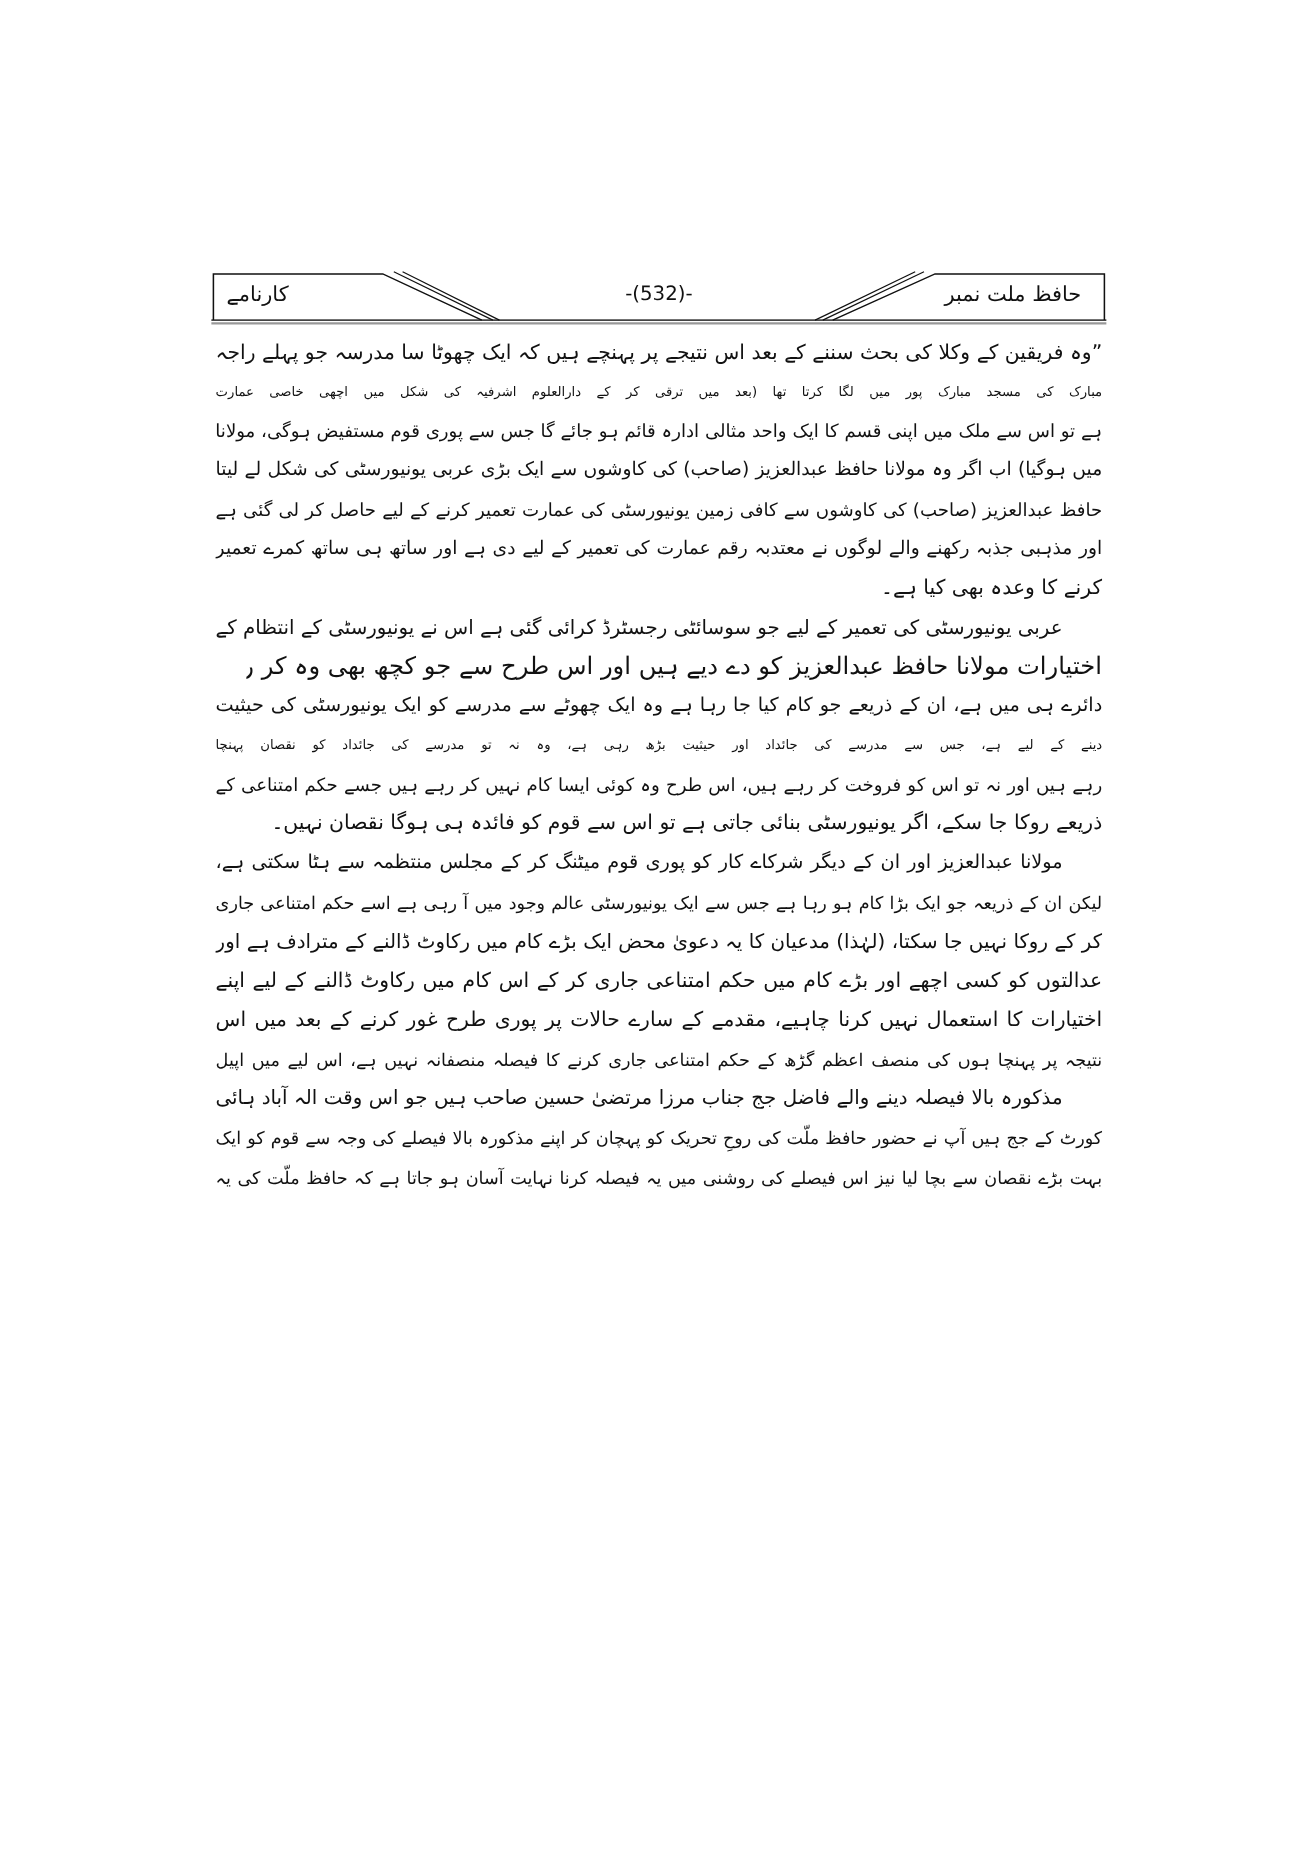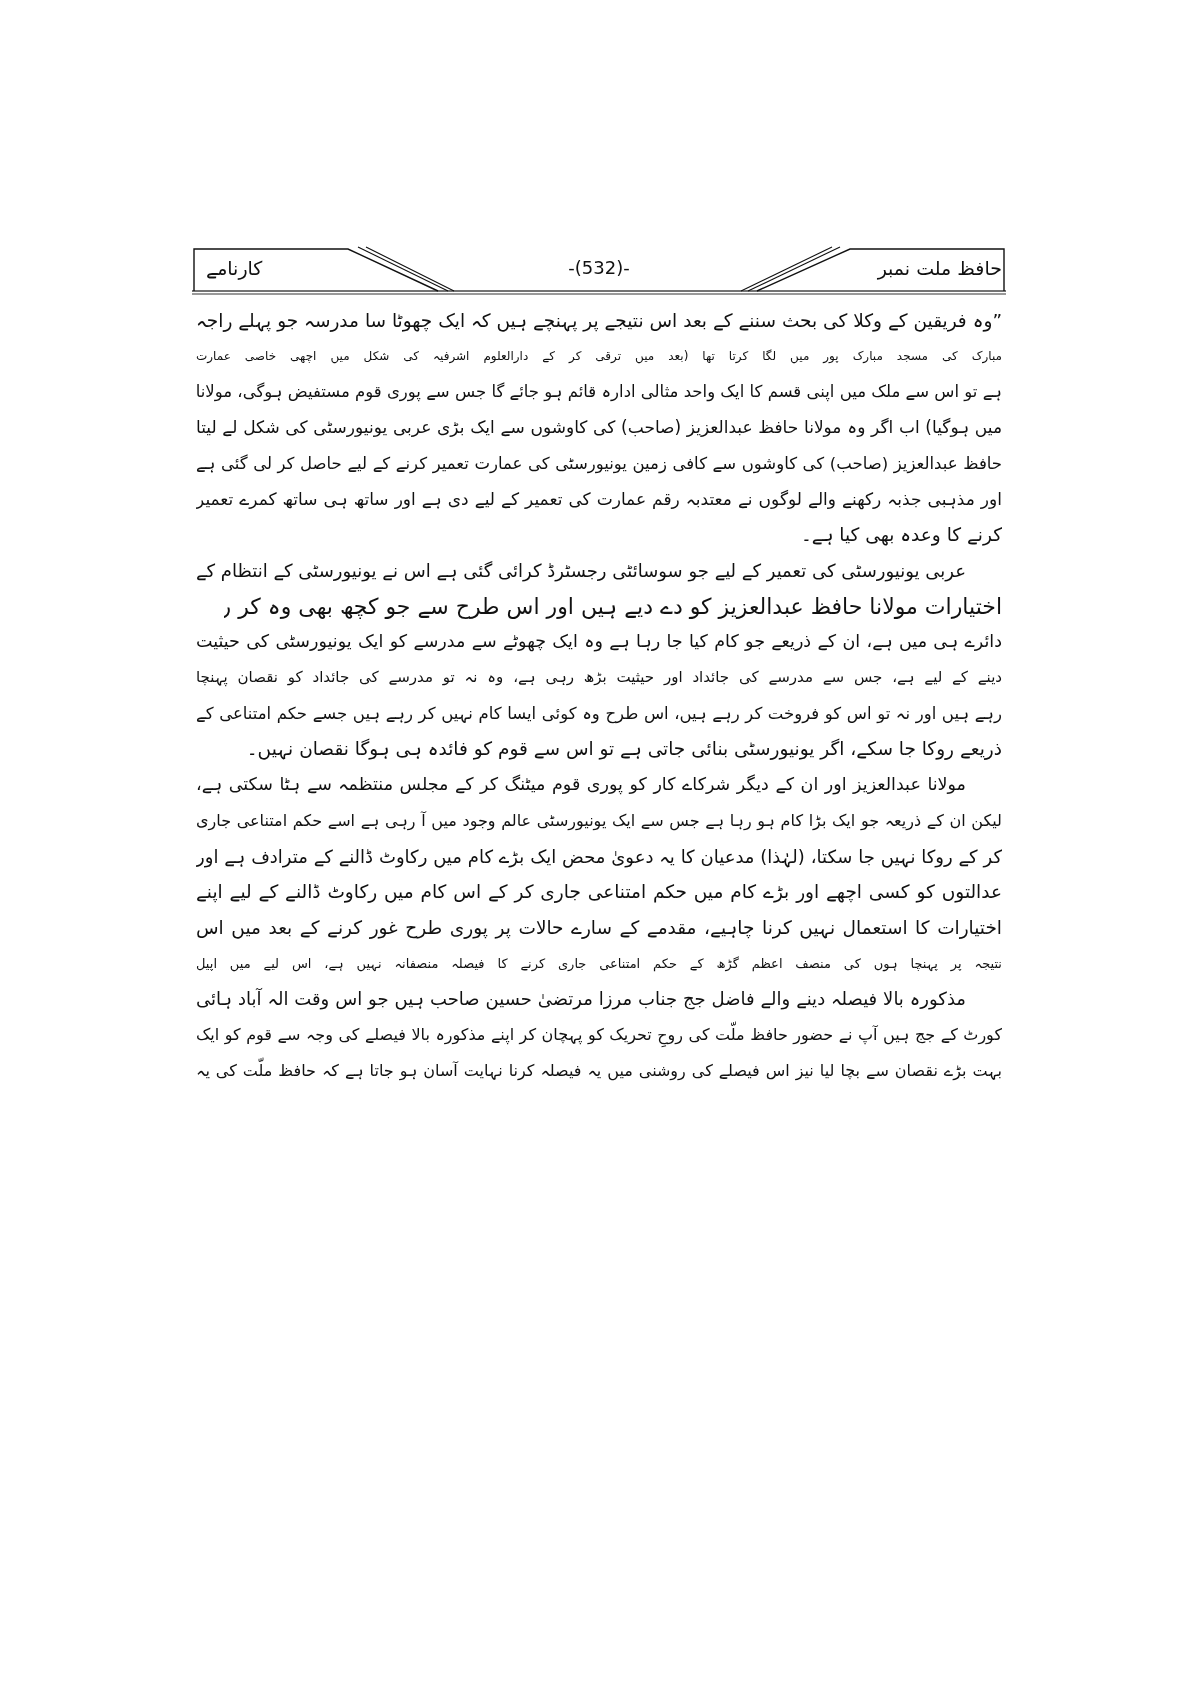--- a/index.html
+++ b/index.html
@@ -44,21 +44,21 @@
       top: 8px;
       font-size: 19px;
       line-height: 28px;
       white-space: nowrap;
       direction: rtl;
     }
     .header .left-title {
       left: 14px;
     }
     .header .right-title {
-      right: 4px;
+      right: 23px;
     }
     .header .page-number {
       left: 0;
       width: 814px;
       text-align: center;
       direction: ltr;
       font-size: 18px;
     }
     
     .body-text {
@@ -121,31 +121,31 @@
       <span class="line" style="font-size: 16.5px;">ہے تو اس سے ملک میں اپنی قسم کا ایک واحد مثالی ادارہ قائم ہو جائے گا جس سے پوری قوم مستفیض ہوگی، مولانا</span>
       <span class="line" style="font-size: 17px;">میں ہوگیا) اب اگر وہ مولانا حافظ عبدالعزیز (صاحب) کی کاوشوں سے ایک بڑی عربی یونیورسٹی کی شکل لے لیتا</span>
       <span class="line" style="font-size: 16.5px;">حافظ عبدالعزیز (صاحب) کی کاوشوں سے کافی زمین یونیورسٹی کی عمارت تعمیر کرنے کے لیے حاصل کر لی گئی ہے</span>
       <span class="line" style="font-size: 17px;">اور مذہبی جذبہ رکھنے والے لوگوں نے معتدبہ رقم عمارت کی تعمیر کے لیے دی ہے اور ساتھ ہی ساتھ کمرے تعمیر</span>
       <span class="line last">کرنے کا وعدہ بھی کیا ہے۔</span>
     </p>
     <p>
       <span class="line indent" style="font-size: 18px;">عربی یونیورسٹی کی تعمیر کے لیے جو سوسائٹی رجسٹرڈ کرائی گئی ہے اس نے یونیورسٹی کے انتظام کے</span>
       <span class="line" style="font-size: 22px; margin-left: 28px;">اختیارات مولانا حافظ عبدالعزیز کو دے دیے ہیں اور اس طرح سے جو کچھ بھی وہ کر رہے ہیں وہ قانون کے</span>
       <span class="line" style="font-size: 17.5px;">دائرے ہی میں ہے، ان کے ذریعے جو کام کیا جا رہا ہے وہ ایک چھوٹے سے مدرسے کو ایک یونیورسٹی کی حیثیت</span>
-      <span class="line" style="font-size: 15px;">دینے کے لیے ہے، جس سے مدرسے کی جائداد اور حیثیت بڑھ رہی ہے، وہ نہ تو مدرسے کی جائداد کو نقصان پہنچا</span>
+      <span class="line" style="font-size: 12px;">دینے کے لیے ہے، جس سے مدرسے کی جائداد اور حیثیت بڑھ رہی ہے، وہ نہ تو مدرسے کی جائداد کو نقصان پہنچا</span>
       <span class="line" style="font-size: 16.5px;">رہے ہیں اور نہ تو اس کو فروخت کر رہے ہیں، اس طرح وہ کوئی ایسا کام نہیں کر رہے ہیں جسے حکم امتناعی کے</span>
       <span class="line last">ذریعے روکا جا سکے، اگر یونیورسٹی بنائی جاتی ہے تو اس سے قوم کو فائدہ ہی ہوگا نقصان نہیں۔</span>
     </p>
     <p>
       <span class="line indent" style="font-size: 17.5px;">مولانا عبدالعزیز اور ان کے دیگر شرکاے کار کو پوری قوم میٹنگ کر کے مجلس منتظمہ سے ہٹا سکتی ہے،</span>
       <span class="line" style="font-size: 16px;">لیکن ان کے ذریعہ جو ایک بڑا کام ہو رہا ہے جس سے ایک یونیورسٹی عالم وجود میں آ رہی ہے اسے حکم امتناعی جاری</span>
       <span class="line" style="font-size: 18px;">کر کے روکا نہیں جا سکتا، (لہٰذا) مدعیان کا یہ دعویٰ محض ایک بڑے کام میں رکاوٹ ڈالنے کے مترادف ہے اور</span>
       <span class="line">عدالتوں کو کسی اچھے اور بڑے کام میں حکم امتناعی جاری کر کے اس کام میں رکاوٹ ڈالنے کے لیے اپنے</span>
       <span class="line">اختیارات کا استعمال نہیں کرنا چاہیے، مقدمے کے سارے حالات پر پوری طرح غور کرنے کے بعد میں اس</span>
-      <span class="line" style="font-size: 13px;">نتیجہ پر پہنچا ہوں کی منصف اعظم گڑھ کے حکم امتناعی جاری کرنے کا فیصلہ منصفانہ نہیں ہے، اس لیے میں اپیل</span>
+      <span class="line" style="font-size: 16px;">نتیجہ پر پہنچا ہوں کی منصف اعظم گڑھ کے حکم امتناعی جاری کرنے کا فیصلہ منصفانہ نہیں ہے، اس لیے میں اپیل</span>
     </p>
     <p>
       <span class="line indent" style="font-size: 18px;">مذکورہ بالا فیصلہ دینے والے فاضل جج جناب مرزا مرتضیٰ حسین صاحب ہیں جو اس وقت الہ آباد ہائی</span>
       <span class="line" style="font-size: 16px;">کورٹ کے جج ہیں آپ نے حضور حافظ ملّت کی روحِ تحریک کو پہچان کر اپنے مذکورہ بالا فیصلے کی وجہ سے قوم کو ایک</span>
       <span class="line" style="font-size: 16px;">بہت بڑے نقصان سے بچا لیا نیز اس فیصلے کی روشنی میں یہ فیصلہ کرنا نہایت آسان ہو جاتا ہے کہ حافظ ملّت کی یہ</span>
     </p>
   </div>
 
 </div>
 

